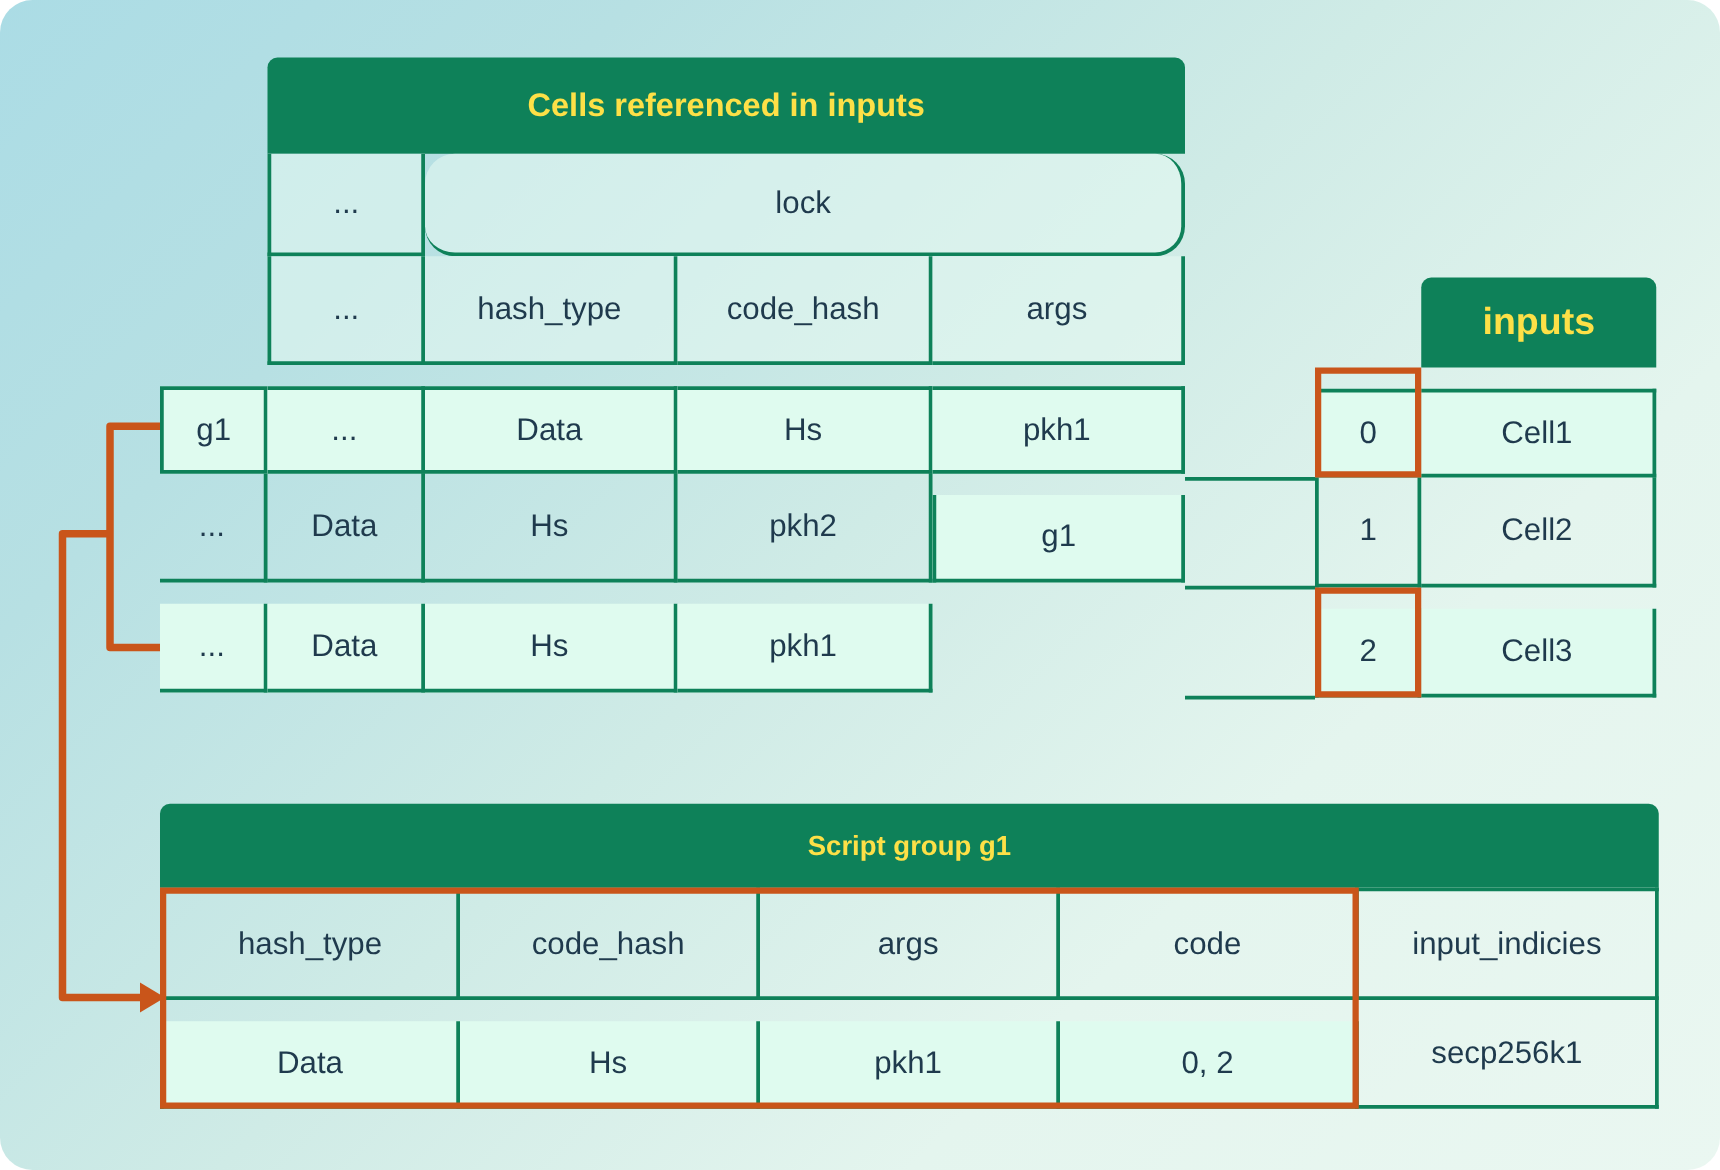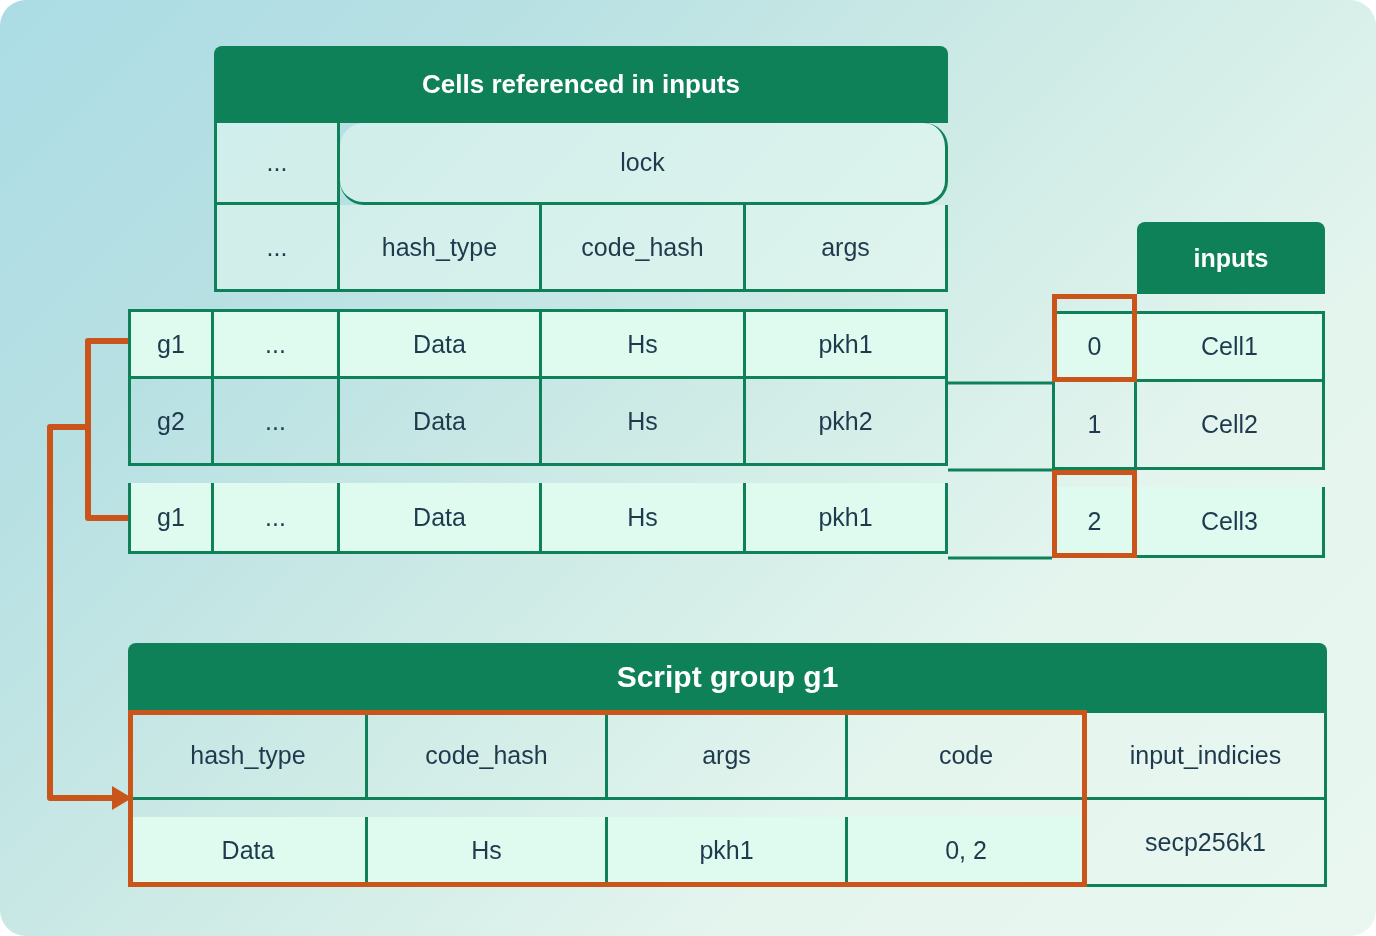--- a/index.html
+++ b/index.html
@@ -13,21 +13,21 @@
     width: 1376px; height: 936px;
     border-radius: 26px;
     background: linear-gradient(135deg, #ABDCE5 0%, #B7E0E3 22%, #CFEBE6 48%, #E4F5EE 72%, #EAF7F1 100%);
     overflow: hidden;
   }
 
   
   .tbl { position: absolute; }
   .tbl-title {
     background: #0E8159;
-    color: #ffffff;
+    color: #fde047;
     font-weight: 700;
     display: flex; align-items: center; justify-content: center;
     border-radius: 8px 8px 0 0;
   }
   .grid { display: grid; }
   .cell {
     border-right: 3px solid #0E8159;
     border-bottom: 3px solid #0E8159;
     display: flex; align-items: center; justify-content: center;
     color: #1F3A4D;
@@ -48,30 +48,30 @@
     display: grid;
     grid-template-columns: 86px 126px 202px 204px 202px;
     grid-template-rows: 82px 87px 87px 87px 88px;
   }
   #cells-grid .gcol { border-right: 3px solid #0E8159; border-left: 3px solid #0E8159;
                       display:flex; align-items:center; justify-content:center;
                       color:#1F3A4D; font-size:25px; }
   #cells-grid .gcol.blank { border-left: none; border-right: none; background: transparent; }
 
   
-  #inputs-title { left: 1137px; top: 222px; width: 188px; height: 72px; font-size: 25px; }
+  #inputs-title { left: 1137px; top: 222px; width: 188px; height: 72px; font-size: 30px; }
   #inputs-grid {
     left: 1052px; top: 294px; width: 273px; height: 264px;
     display: grid;
     grid-template-columns: 85px 188px;
     grid-template-rows: 88px 88px 88px;
   }
 
   
-  #sg-title { left: 128px; top: 643px; width: 1199px; height: 67px; font-size: 30px; }
+  #sg-title { left: 128px; top: 643px; width: 1199px; height: 67px; font-size: 22px; }
   #sg-grid {
     left: 128px; top: 710px; width: 1199px; height: 177px;
     display: grid;
     grid-template-columns: 240px 240px 240px 239px 240px;
     grid-template-rows: 90px 87px;
   }
 
   
   .ohl { position: absolute; border: 5px solid #C9551A; pointer-events: none; }
   #ohl-idx0 { left: 1052px; top: 294px; width: 85px;  height: 88px; }
@@ -99,21 +99,20 @@
     <div class="cell pale">hash_type</div>
     <div class="cell pale">code_hash</div>
     <div class="cell pale">args</div>
 
     <div class="cell first toprule mint">g1</div>
     <div class="cell toprule mint">...</div>
     <div class="cell toprule mint">Data</div>
     <div class="cell toprule mint">Hs</div>
     <div class="cell toprule mint">pkh1</div>
 
-    <div class="cell first clear">g2</div>
     <div class="cell clear">...</div>
     <div class="cell clear">Data</div>
     <div class="cell clear">Hs</div>
     <div class="cell clear">pkh2</div>
 
     <div class="cell first mint">g1</div>
     <div class="cell mint">...</div>
     <div class="cell mint">Data</div>
     <div class="cell mint">Hs</div>
     <div class="cell mint">pkh1</div>

